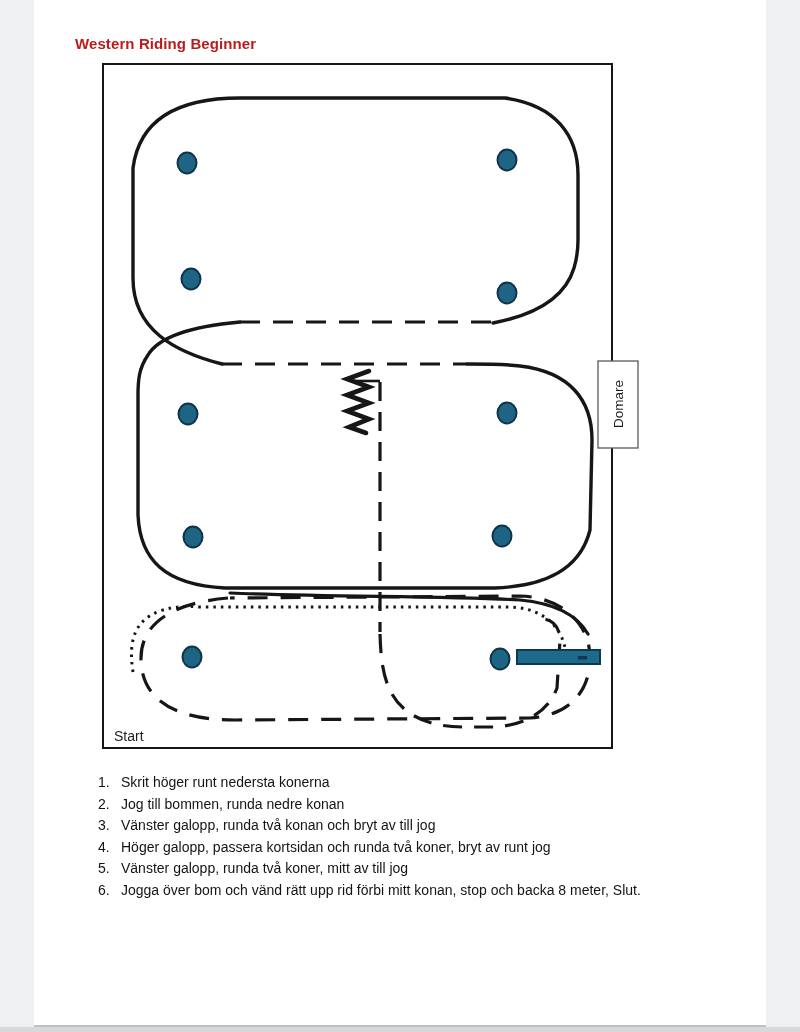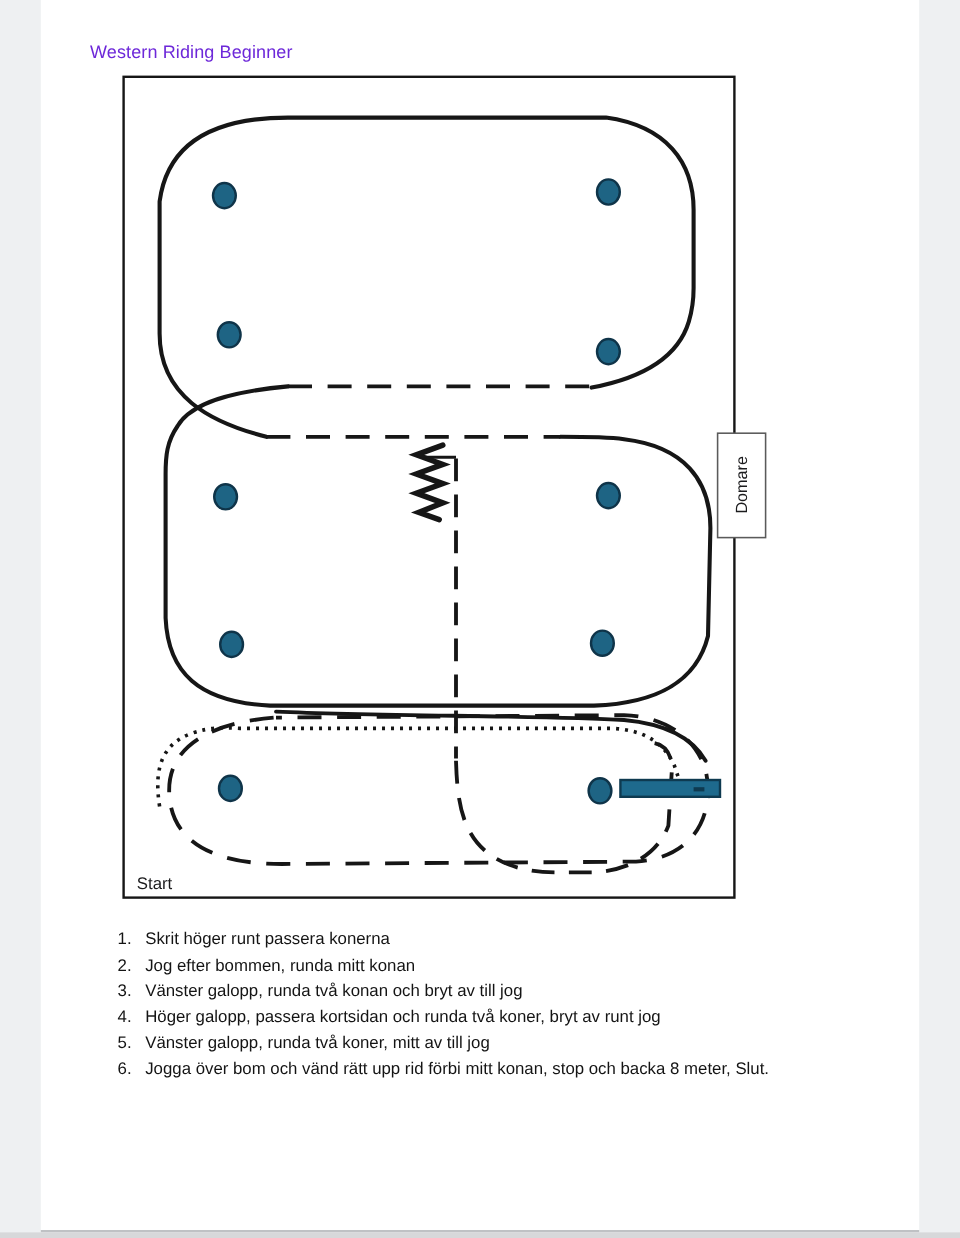--- a/index.html
+++ b/index.html
@@ -11,21 +11,21 @@
   .paper{
     position:absolute;left:34px;top:0;width:732px;height:1025px;
     background:#ffffff;border-bottom:2px solid #bfc1c4;
   }
   .page-edge{
     position:absolute;left:0;top:1027px;width:800px;height:5px;
     background:#d7d8da;
   }
   .title{
     position:absolute;left:75px;top:35px;margin:0;
-    font-size:15px;font-weight:normal;color:#6d28d9;letter-spacing:0.1px;
+    font-size:15px;font-weight:bold;color:#b91c1c;letter-spacing:0.1px;
   }
   .arena-svg{position:absolute;left:0;top:0;width:800px;height:1032px;}
   .instructions{
     position:absolute;left:98px;top:772px;width:600px;
     font-size:14px;color:#141414;
   }
   .instr-row{display:flex;line-height:21.6px;}
   .instr-row .num{width:15px;margin-right:8px;text-align:left;flex:none;}
   .instr-row .txt{flex:1;}
   svg text{font-family:"Liberation Sans", sans-serif;fill:#1c1c1e;}
@@ -117,25 +117,25 @@
 
     <rect x="598" y="361" width="40" height="87" fill="#ffffff" stroke="#5a5a5a" stroke-width="1.3"></rect>
     <text x="618" y="404" transform="rotate(-90 618 404)" text-anchor="middle" dominant-baseline="central" font-size="13.5">Domare</text>
 
     <text x="114" y="741" font-size="14">Start</text>
   </svg>
 
   <div class="instructions">
       <div class="instr-row">
         <span class="num">1.</span>
-        <span class="txt">Skrit höger runt passera konerna</span>
+        <span class="txt">Skrit höger runt nedersta konerna</span>
       </div>
       <div class="instr-row">
         <span class="num">2.</span>
-        <span class="txt">Jog efter bommen, runda mitt konan</span>
+        <span class="txt">Jog till bommen, runda nedre konan</span>
       </div>
       <div class="instr-row">
         <span class="num">3.</span>
         <span class="txt">Vänster galopp, runda två konan och bryt av till jog</span>
       </div>
       <div class="instr-row">
         <span class="num">4.</span>
         <span class="txt">Höger galopp, passera kortsidan och runda två koner, bryt av runt jog</span>
       </div>
       <div class="instr-row">

